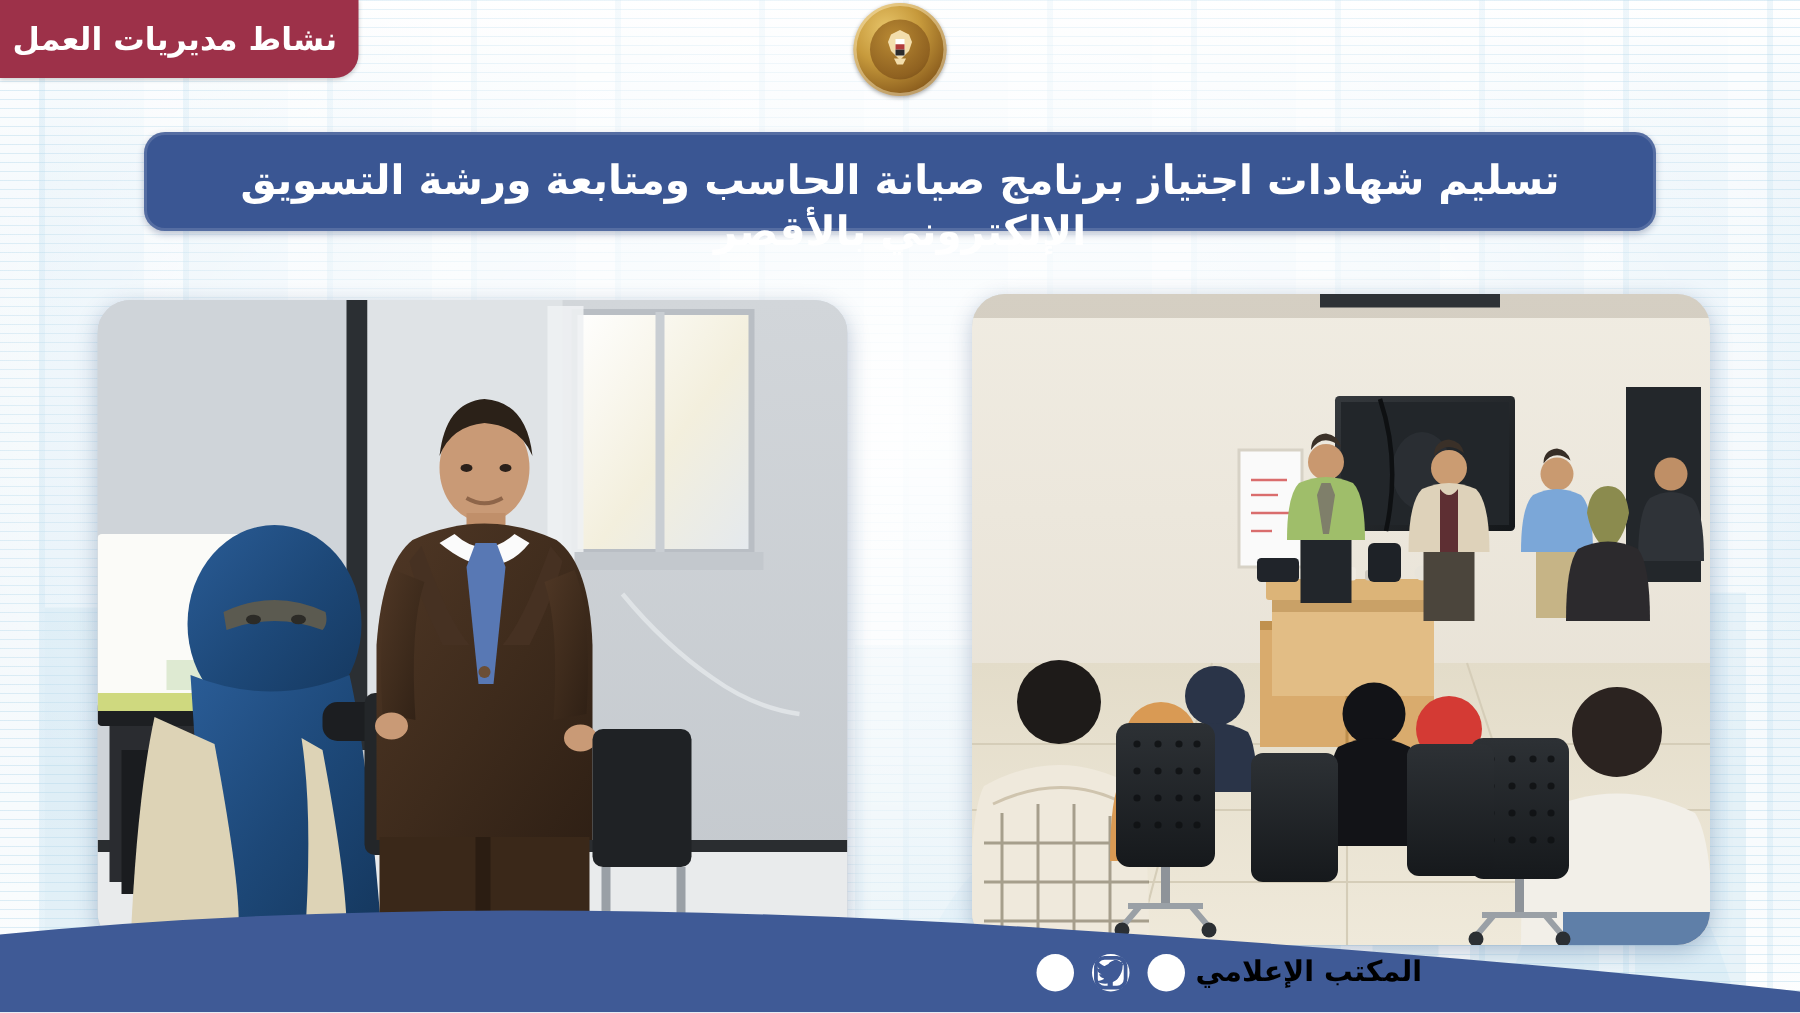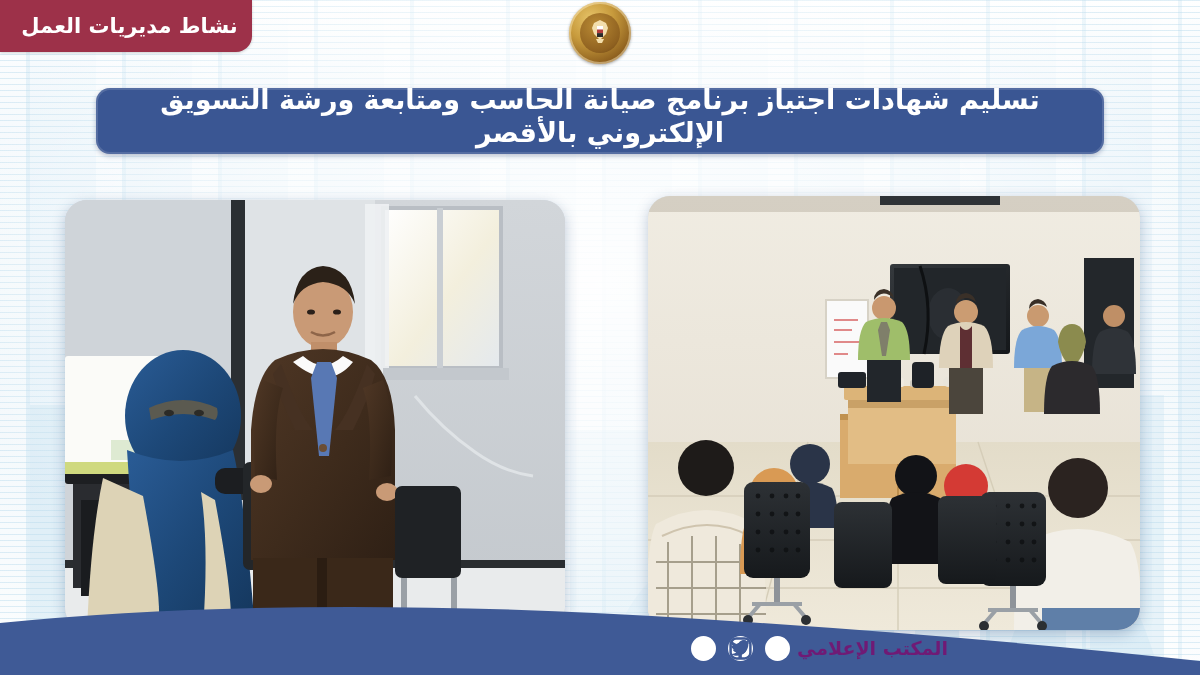--- a/index.html
+++ b/index.html
@@ -26,52 +26,52 @@
         rgba(186,220,238,.45) 26px,rgba(186,220,238,.45) 30px,
         rgba(255,255,255,0) 30px,rgba(255,255,255,0) 96px);
   }
   .bg-skyline{position:absolute;left:0;right:0;bottom:0;height:420px;opacity:.5;}
   .bg-fade{position:absolute;inset:0;
     background:radial-gradient(ellipse at 50% 42%,rgba(255,255,255,.92) 0%,rgba(255,255,255,.55) 45%,rgba(255,255,255,0) 78%);}
 
   
   .tab{position:absolute;top:0;height:52px;background:#9d3149;display:flex;align-items:center;
        justify-content:center;color:#fff;font-weight:700;font-size:21px;letter-spacing:0;
-       box-shadow:0 1px 3px rgba(0,0,0,.18);padding-left:13px;}
+       box-shadow:0 1px 3px rgba(0,0,0,.18);}
   .tab-right{right:0;width:272px;border-bottom-left-radius:16px;padding-left:6px;}
   .tab-left{left:0;width:233px;border-bottom-right-radius:16px;padding-right:6px;}
 
   .logo{position:absolute;left:50%;top:2px;transform:translateX(-50%);width:62px;height:62px;}
   .logo .disc{width:62px;height:62px;border-radius:50%;
       background:radial-gradient(circle at 35% 28%,#e7c469 0%,#c79a3c 38%,#8d5f1e 75%,#6d4615 100%);
       box-shadow:0 1px 3px rgba(0,0,0,.35),inset 0 0 0 2px rgba(255,240,200,.45);
       position:relative;display:flex;align-items:center;justify-content:center;}
   .logo .inner{width:40px;height:40px;border-radius:50%;
       background:radial-gradient(circle at 40% 32%,#b98a34 0%,#8f6120 70%,#6a4413 100%);
       display:flex;align-items:center;justify-content:center;}
   .logo svg{display:block;}
 
   
   .headline{position:absolute;left:96px;right:96px;top:88px;height:66px;
-    background:#3a5693;border-radius:14px;color:#fff;display:flex;align-items:flex-end;
+    background:#3a5693;border-radius:14px;color:#fff;display:flex;align-items:flex-start;
     justify-content:center;text-align:center;font-size:27px;font-weight:700;line-height:1.25;
-    padding:4px 16px;box-sizing:border-box;
+    padding:16px 16px;box-sizing:border-box;
     box-shadow:0 2px 5px rgba(20,40,90,.28),inset 0 0 0 2px rgba(255,255,255,.14);}
 
   
   .photo{position:absolute;border-radius:22px;overflow:hidden;
          box-shadow:0 4px 14px rgba(30,60,110,.28);background:#cfd6dd;}
   .photo-left{left:65px;top:200px;width:500px;height:430px;}
   .photo-right{left:648px;top:196px;width:492px;height:434px;}
   .photo svg{display:block;width:100%;height:100%;}
 
   
   .footer-wrap{position:absolute;left:0;right:0;bottom:0;height:72px;}
   .footer-wrap svg{position:absolute;inset:0;width:100%;height:100%;}
-  .footer-text{position:absolute;right:252px;bottom:16px;color:#701a75;font-size:19px;font-weight:700;}
+  .footer-text{position:absolute;right:252px;bottom:16px;color:#000000;font-size:19px;font-weight:700;}
   .socials{position:absolute;right:410px;bottom:14px;display:flex;gap:12px;flex-direction:row;}
   .sicon{width:25px;height:25px;border-radius:50%;background:#fff;display:flex;
          align-items:center;justify-content:center;}
   .sicon svg{display:block;}
   .url{position:absolute;left:260px;bottom:30px;color:#2d4a83;font-size:17px;font-weight:700;
        direction:ltr;letter-spacing:.2px;}
 </style>
 </head>
 <body>
 

